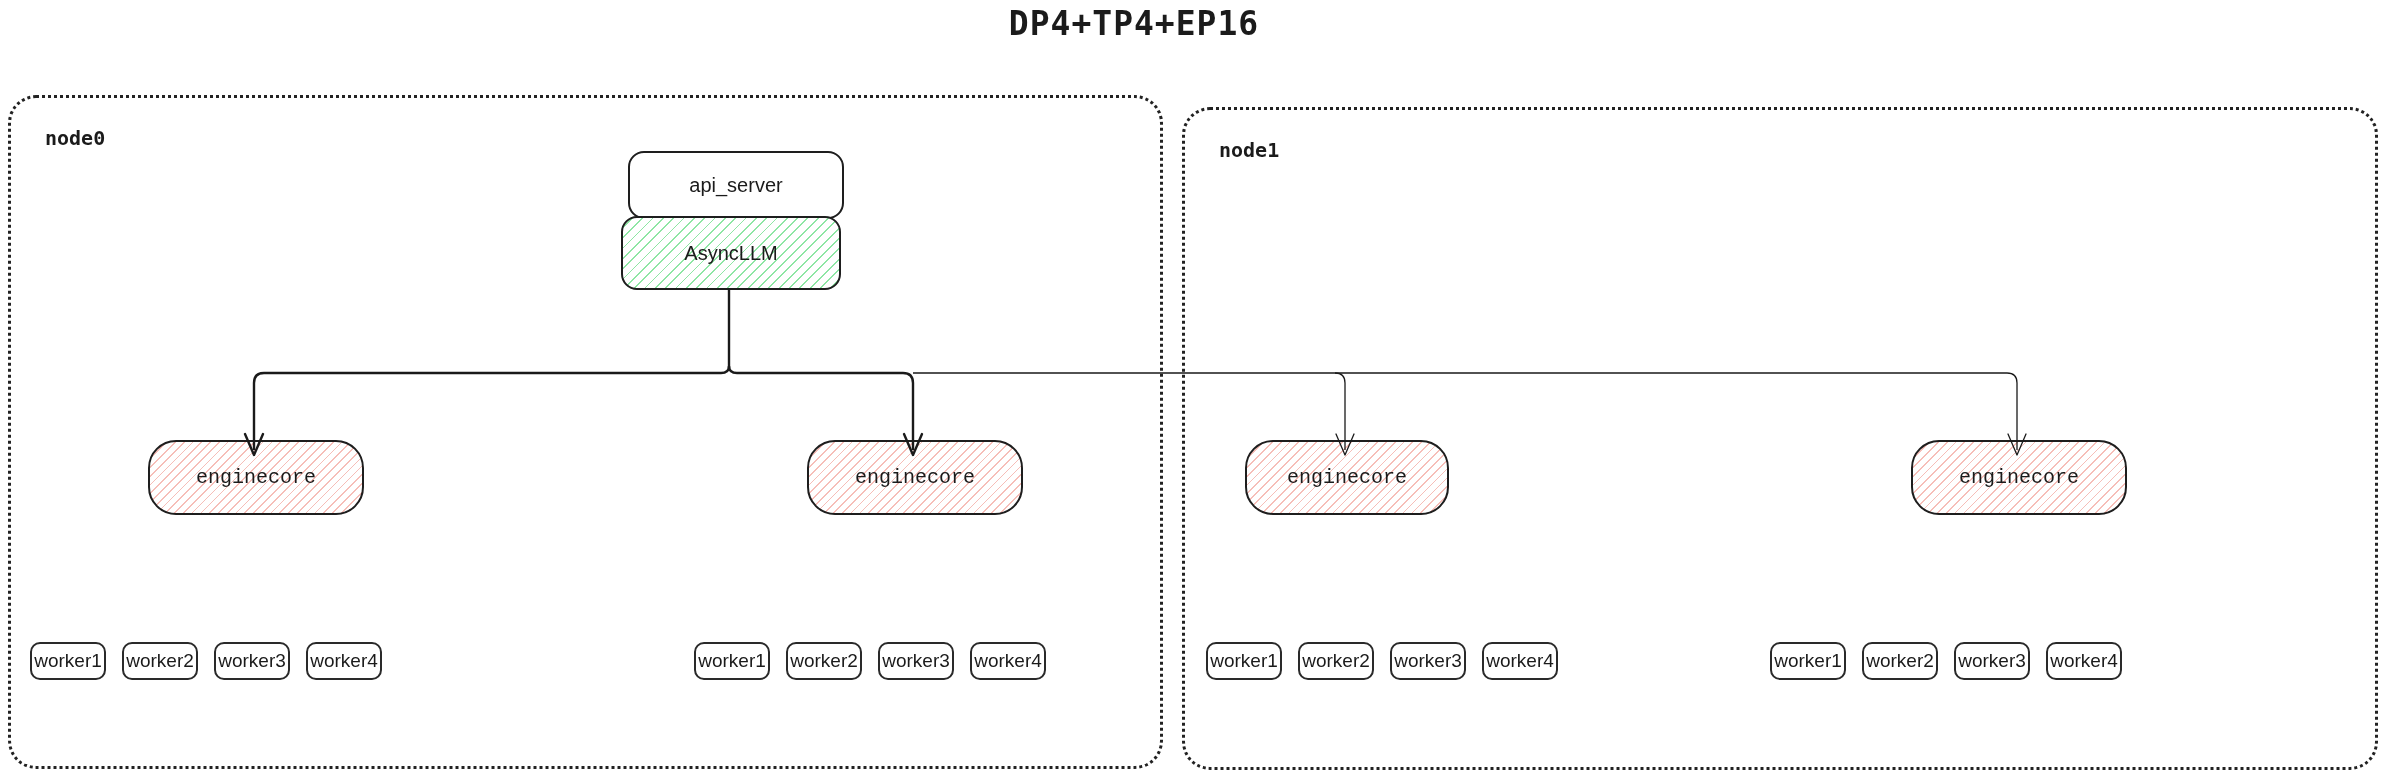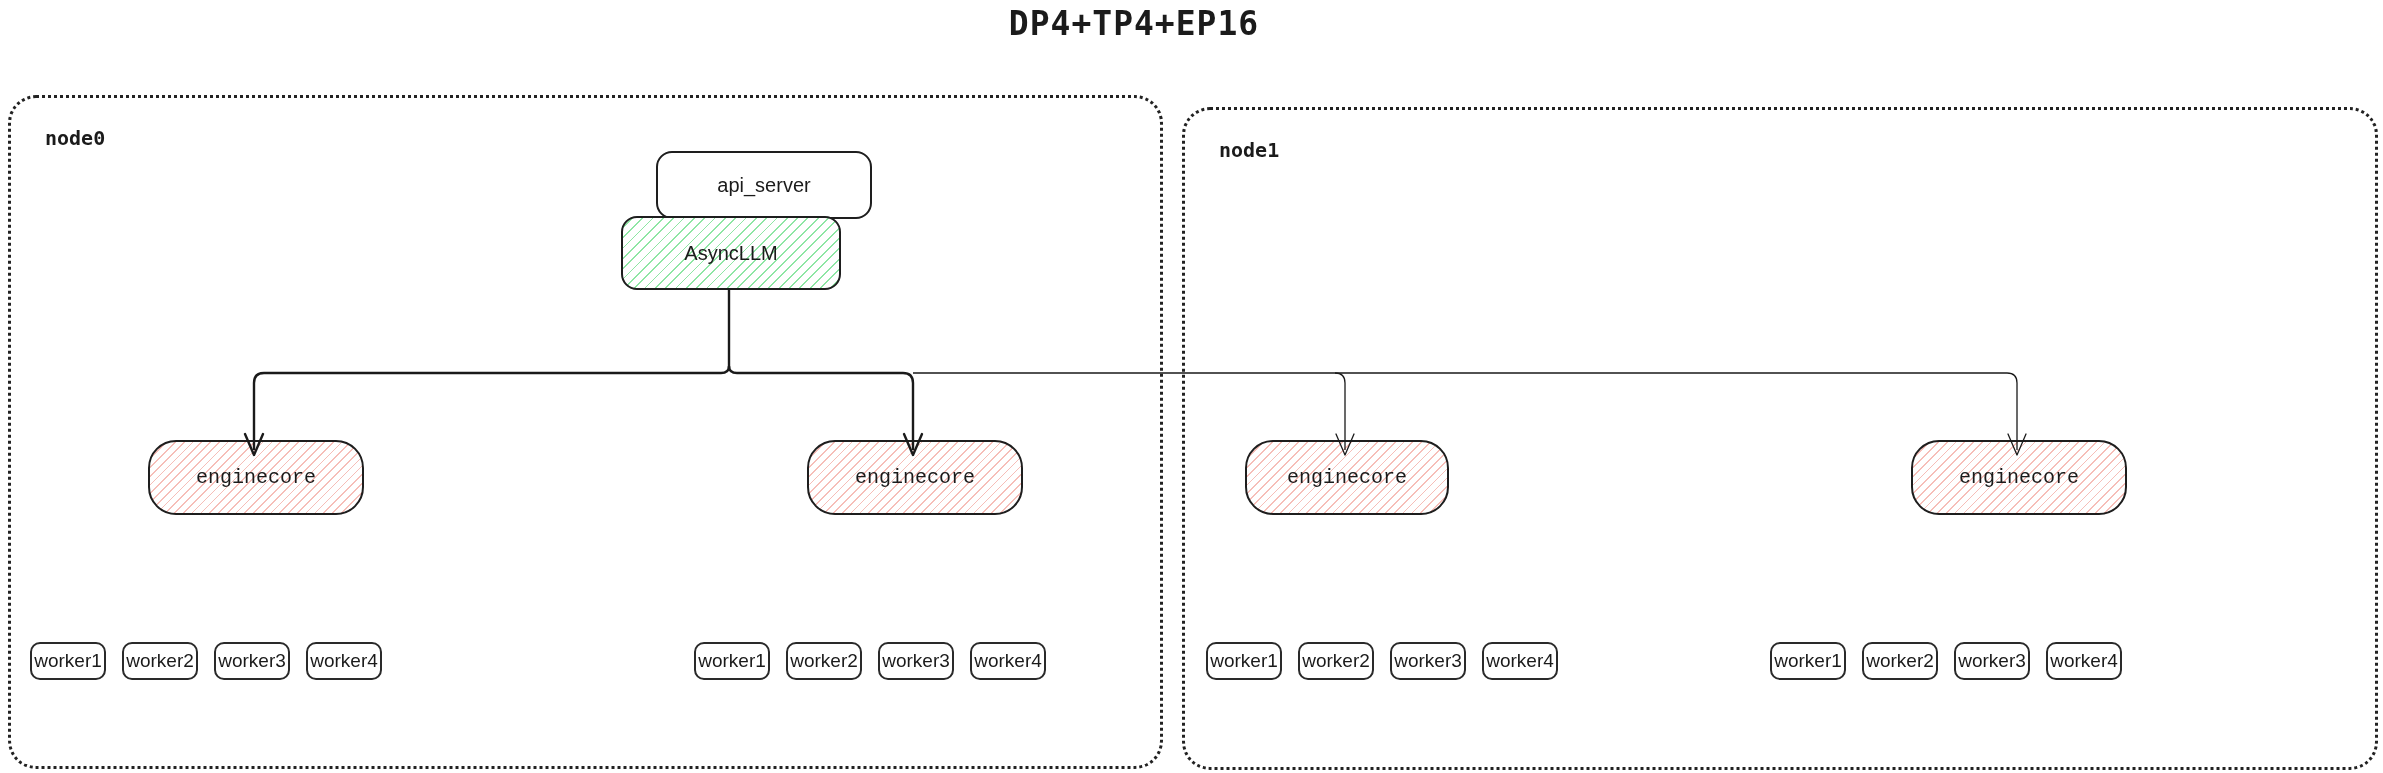--- a/index.html
+++ b/index.html
@@ -27,21 +27,21 @@
     position:absolute;top:28px;left:34px;
     font-family:"DejaVu Sans Mono", monospace;
     font-size:20px;font-weight:700;
   }
   .box{
     position:absolute;display:flex;align-items:center;justify-content:center;
     border:2.4px solid #1e1e1e;background:#ffffff;
     font-size:20px;white-space:nowrap;
   }
   .stack-box{border-radius:16px;}
-  .api-server{left:656px;top:151px;width:212px;height:64px;}
+  .api-server{left:628px;top:151px;width:212px;height:64px;}
   .asyncllm{
     left:621px;top:216px;width:216px;height:70px;
     background:
       repeating-linear-gradient(135deg,
         rgba(0,0,0,0) 0px, rgba(0,0,0,0) 6px,
         var(--green-hatch) 6px, var(--green-hatch) 7.3px),
       #ffffff;
   }
   .enginecore{
     border-radius:28px;height:71px;top:440px;

